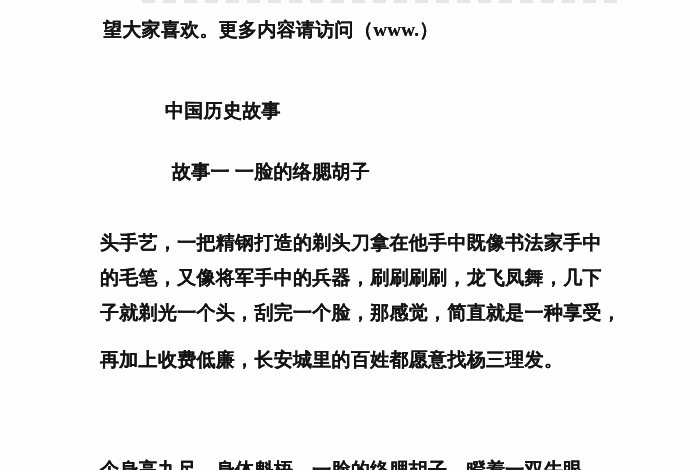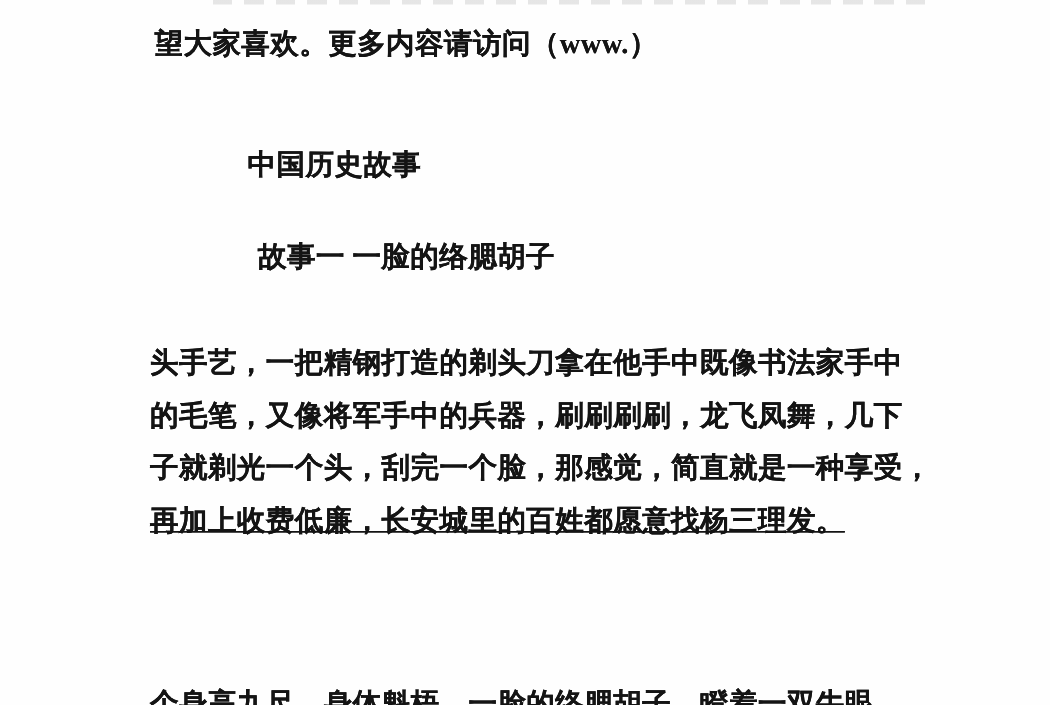--- a/index.html
+++ b/index.html
@@ -41,21 +41,21 @@
     opacity: 0.9;
   }
   
   .ln-intro      { left: 103px; top: 16px;  }
   .ln-booktitle  { left: 165px; top: 53px; margin-top: 44px;  }
   .ln-storytitle { left: 172px; top: 158px; }
   .ln-p1-0 { left: 143px; top: 194px; }
   .ln-p1-1 { left: 100px; top: 229px; }
   .ln-p1-2 { left: 100px; top: 264px; }
   .ln-p1-3 { left: 100px; top: 299px; }
-  .ln-p1-4 { left: 100px; top: 334px; text-decoration: underline; }
+  .ln-p1-4 { left: 100px; top: 346px; }
   .ln-p2-0 { left: 140px; top: 386px; }
   .ln-p2-1 { left: 100px; top: 421px; }
   
   .ln-p2-2 { left: 100px; top: 456px; }
 </style>
 </head>
 <body>
 
 <div class="page">
 

